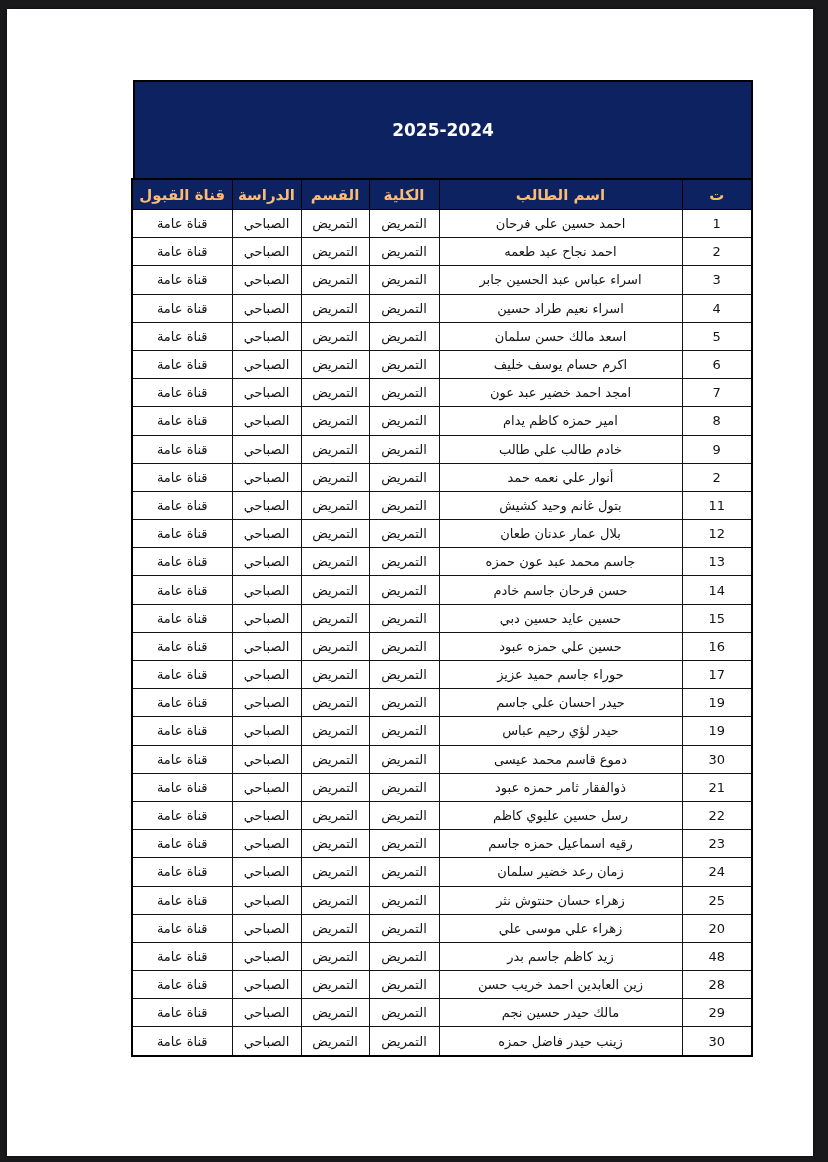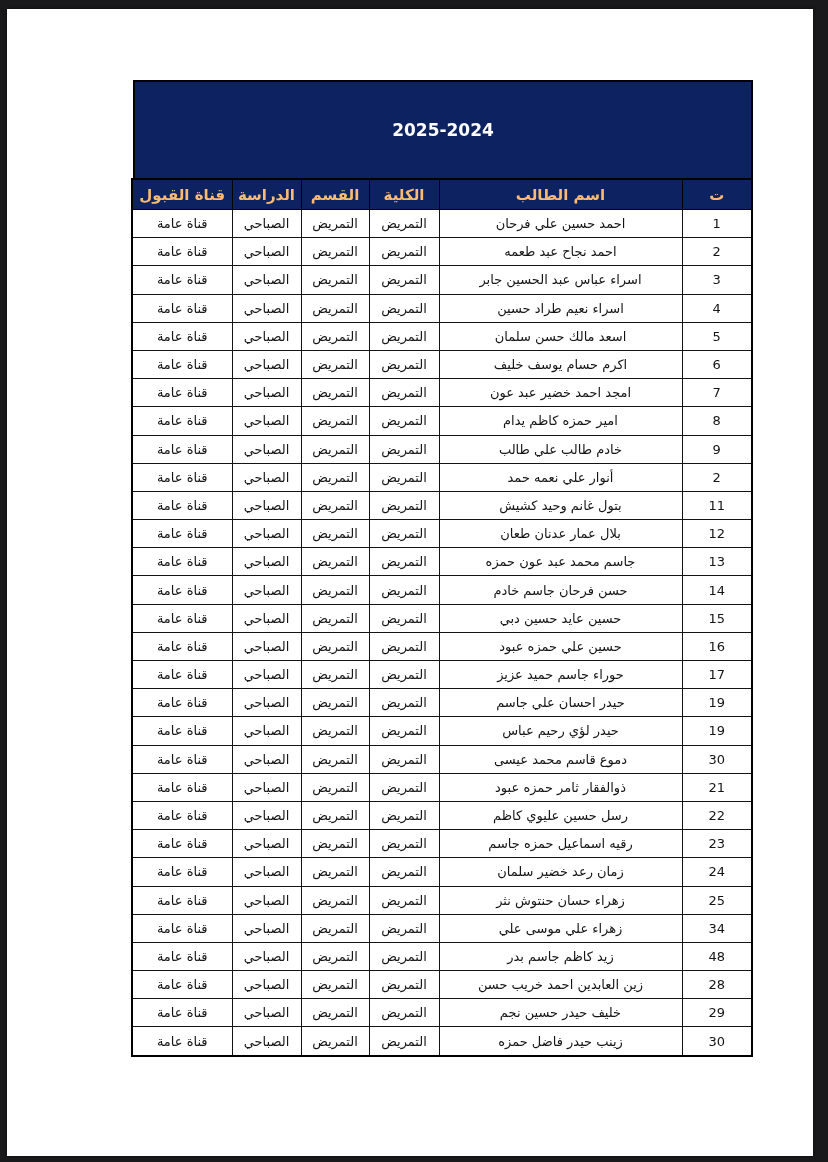--- a/index.html
+++ b/index.html
@@ -300,21 +300,21 @@
           </tr>
           <tr>
             <td class="cell-no">25</td>
             <td class="cell-name">زهراء حسان حنتوش نثر</td>
             <td class="cell-college">التمريض</td>
             <td class="cell-department">التمريض</td>
             <td class="cell-study">الصباحي</td>
             <td class="cell-channel">قناة عامة</td>
           </tr>
           <tr>
-            <td class="cell-no">34</td>
+            <td class="cell-no">20</td>
             <td class="cell-name">زهراء علي موسى علي</td>
             <td class="cell-college">التمريض</td>
             <td class="cell-department">التمريض</td>
             <td class="cell-study">الصباحي</td>
             <td class="cell-channel">قناة عامة</td>
           </tr>
           <tr>
             <td class="cell-no">48</td>
             <td class="cell-name">زيد كاظم جاسم بدر</td>
             <td class="cell-college">التمريض</td>
@@ -325,21 +325,21 @@
           <tr>
             <td class="cell-no">28</td>
             <td class="cell-name">زين العابدين احمد خريب حسن</td>
             <td class="cell-college">التمريض</td>
             <td class="cell-department">التمريض</td>
             <td class="cell-study">الصباحي</td>
             <td class="cell-channel">قناة عامة</td>
           </tr>
           <tr>
             <td class="cell-no">29</td>
-            <td class="cell-name">خليف حيدر حسين نجم</td>
+            <td class="cell-name">مالك حيدر حسين نجم</td>
             <td class="cell-college">التمريض</td>
             <td class="cell-department">التمريض</td>
             <td class="cell-study">الصباحي</td>
             <td class="cell-channel">قناة عامة</td>
           </tr>
           <tr>
             <td class="cell-no">30</td>
             <td class="cell-name">زينب حيدر فاضل حمزه</td>
             <td class="cell-college">التمريض</td>
             <td class="cell-department">التمريض</td>

